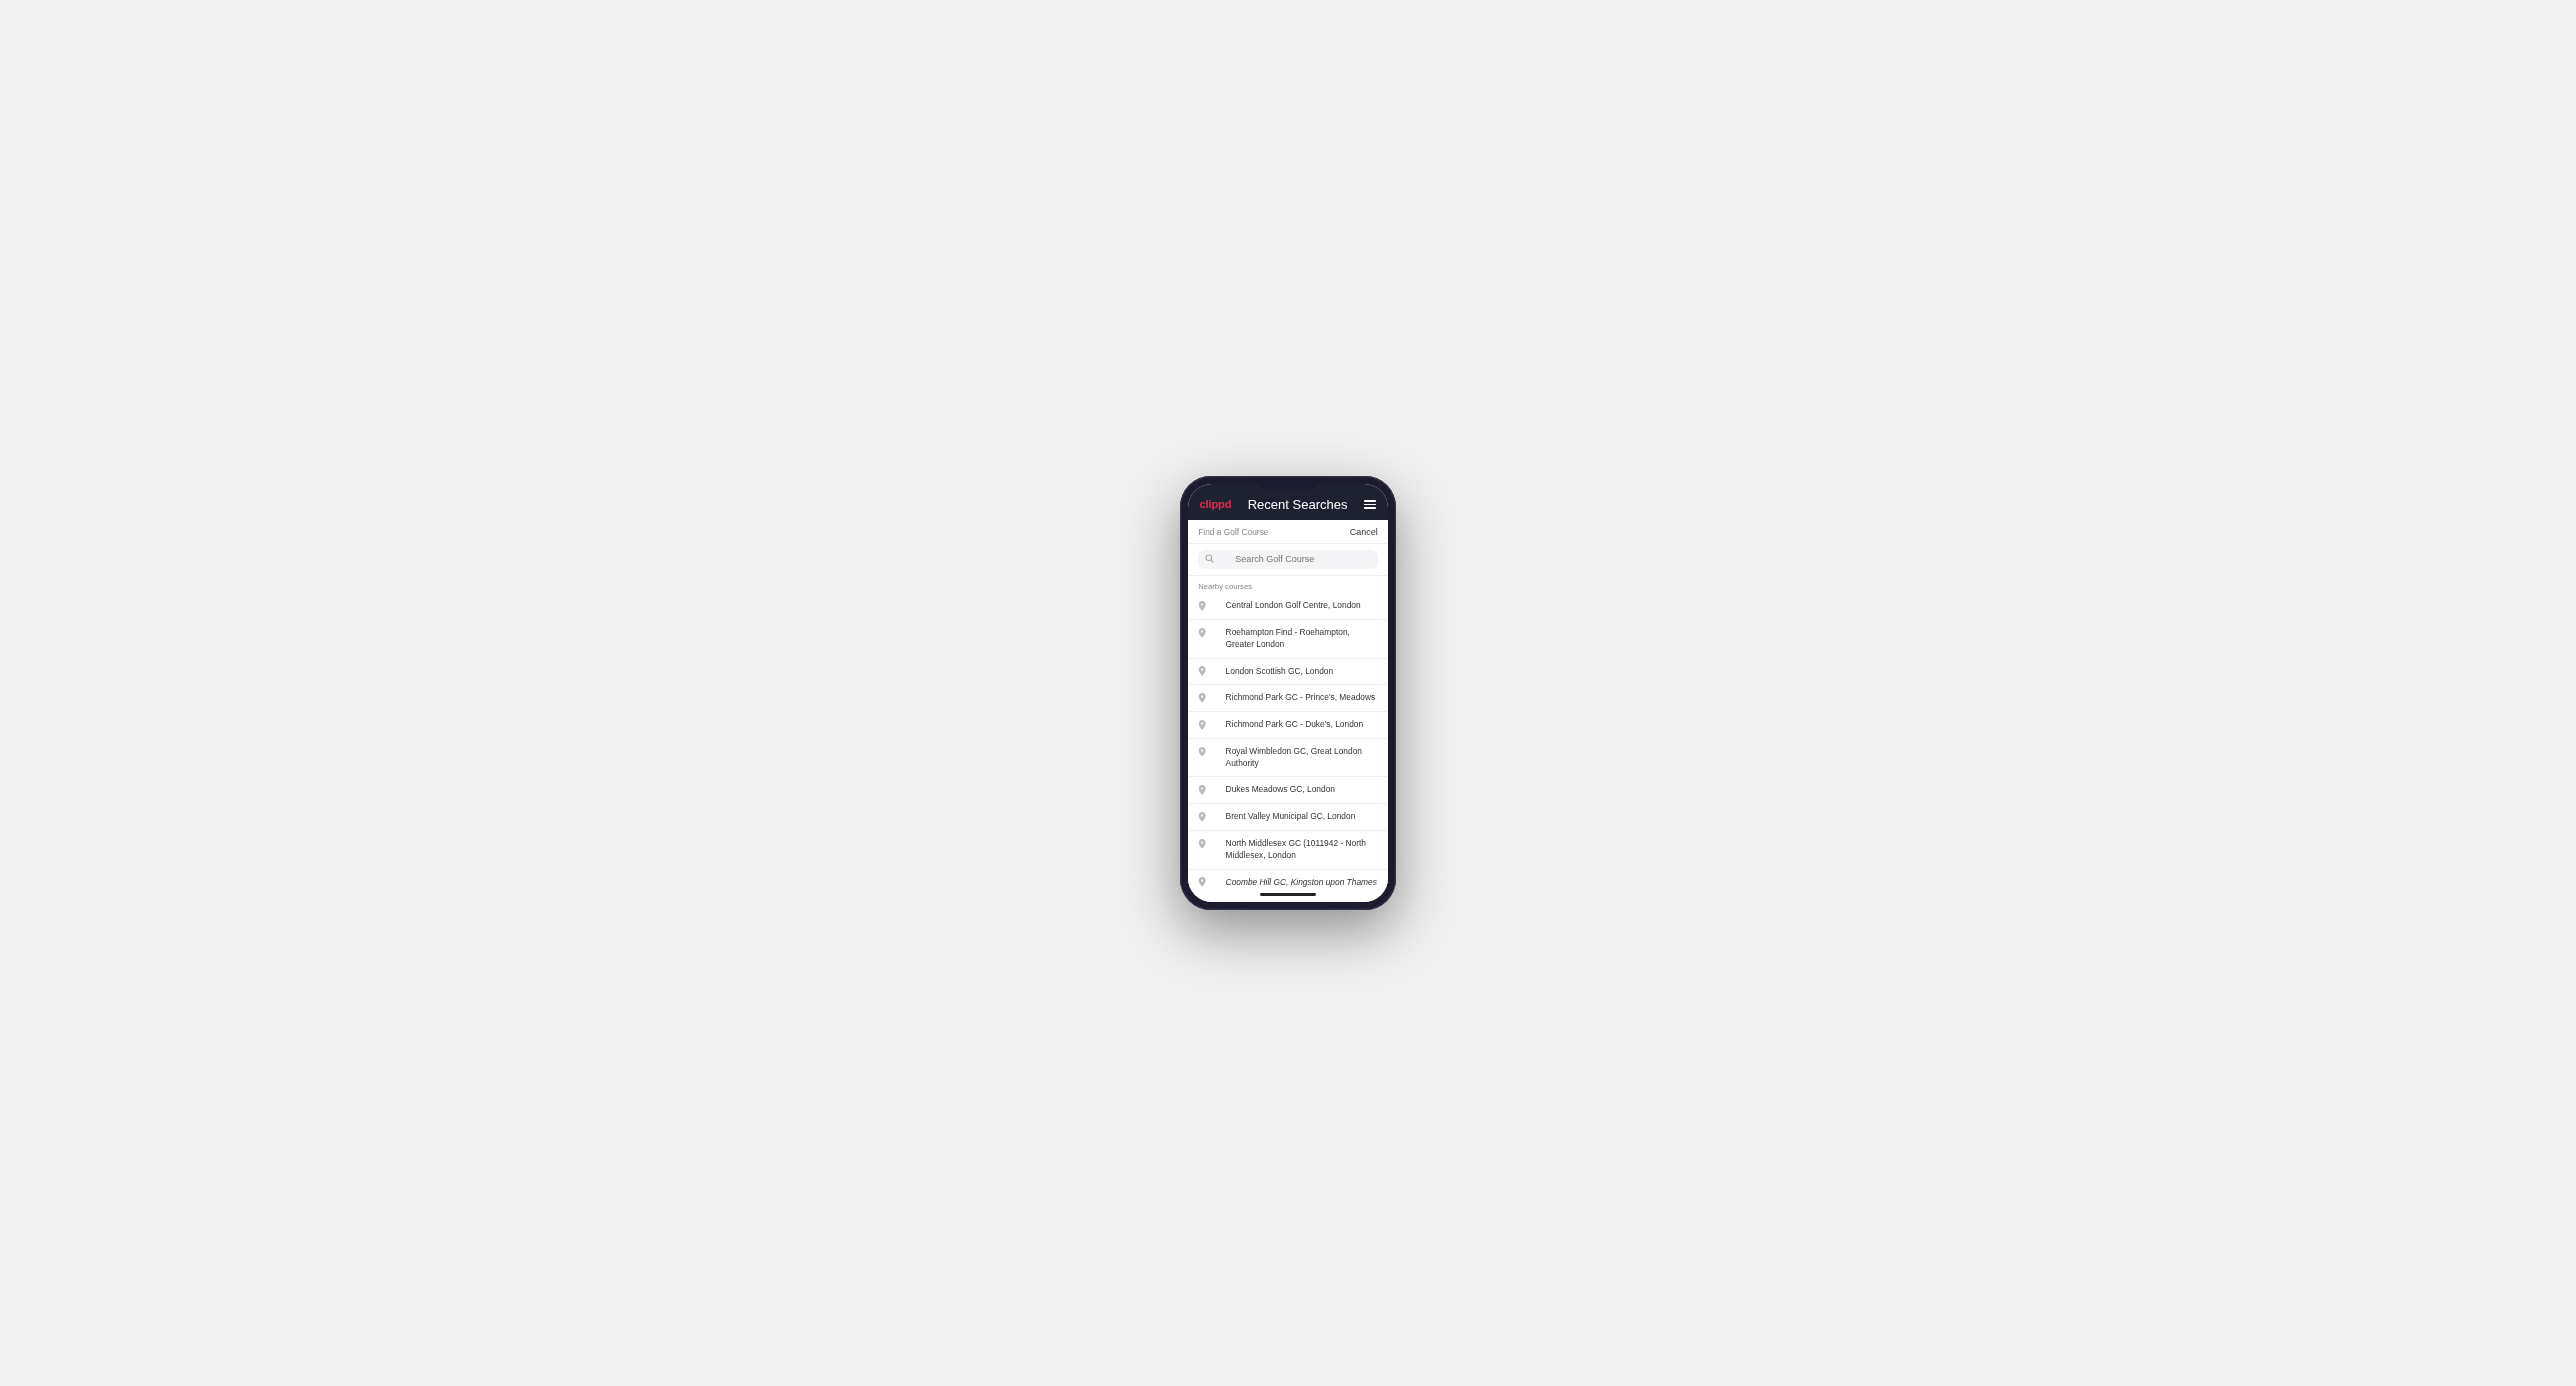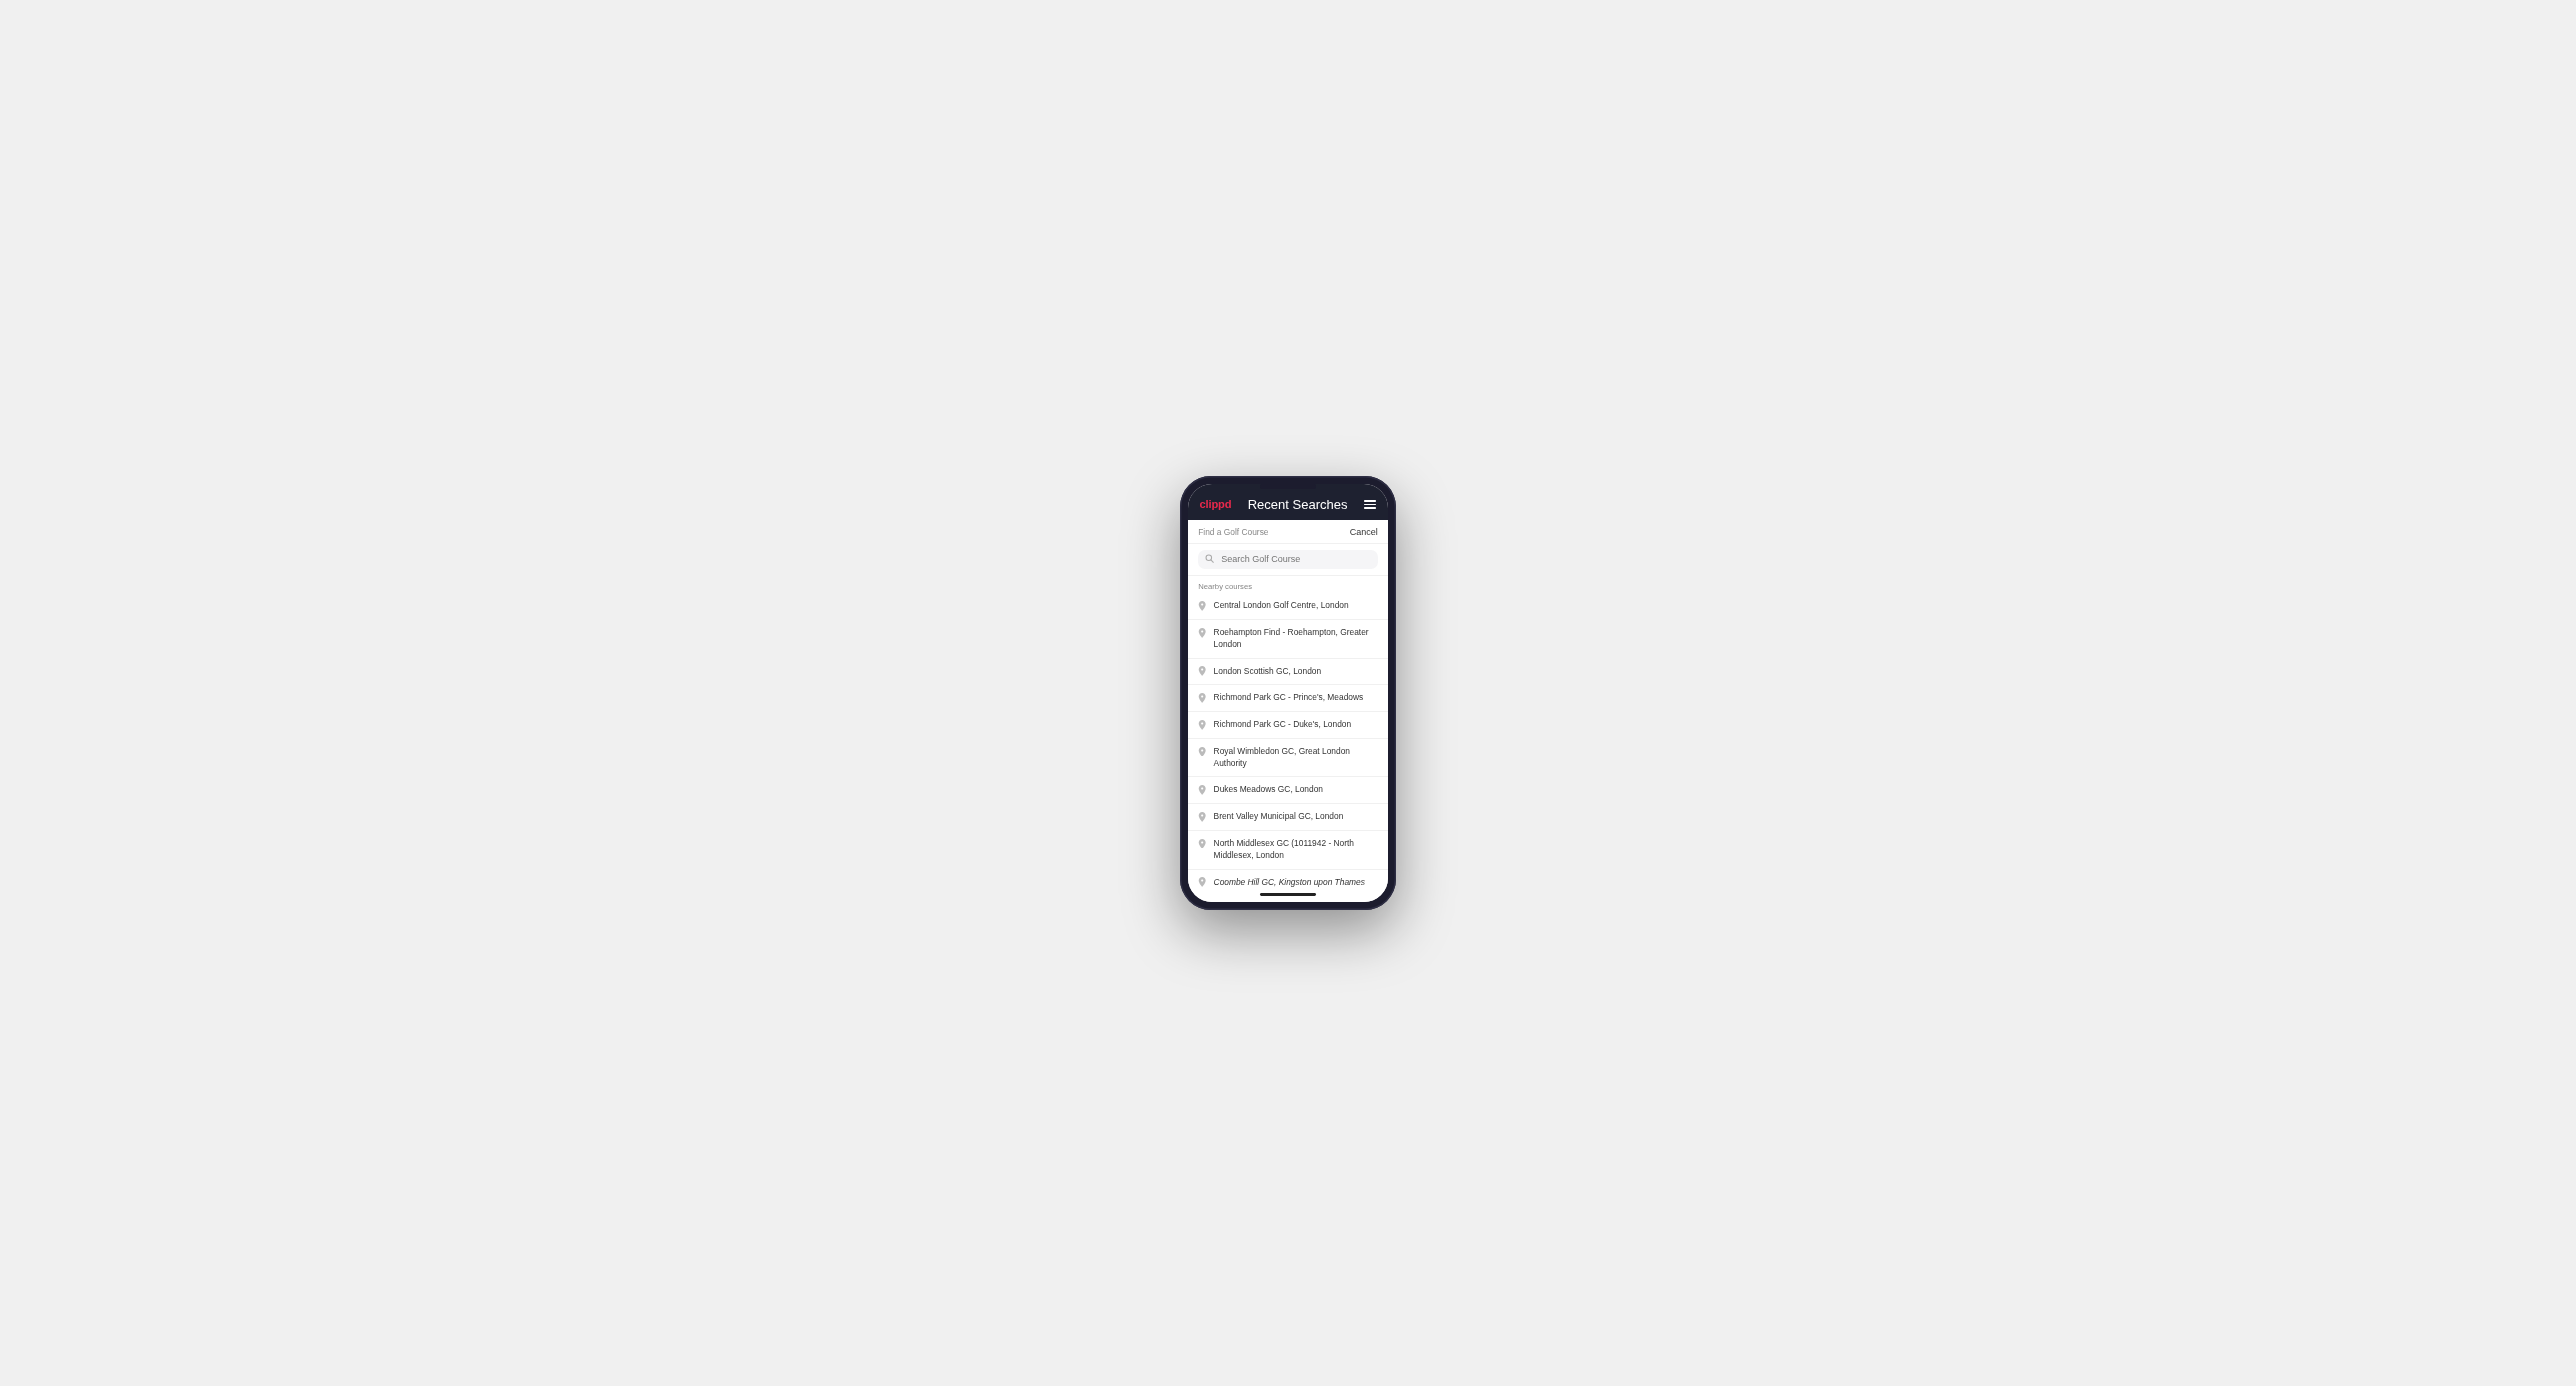--- a/index.html
+++ b/index.html
@@ -125,21 +125,21 @@
       padding: 5.6px 9.8px;
       border-bottom: 0.7px solid #f0f0f0;
     }
 
     .search-input-wrap {
       background: #f5f5f7;
       border-radius: 7px;
       display: flex;
       align-items: flex-start;
       padding: 4.9px 7px;
-      gap: 7px;
+      gap: 21px;
     }
 
     .search-icon-svg {
       color: #aaa;
       flex-shrink: 0;
     }
 
     .search-input {
       border: none;
       background: transparent;
@@ -157,21 +157,21 @@
     }
 
     .courses-list {
       flex: 1;
       overflow-y: auto;
     }
 
     .course-item {
       display: flex;
       align-items: flex-start;
-      gap: 7px;
+      gap: 19px;
       padding: 7px 9.8px;
       border-bottom: 0.7px solid #f0f0f0;
       cursor: pointer;
     }
 
     .course-item:last-child {
       border-bottom: none;
       font-style: italic;
     }
 

